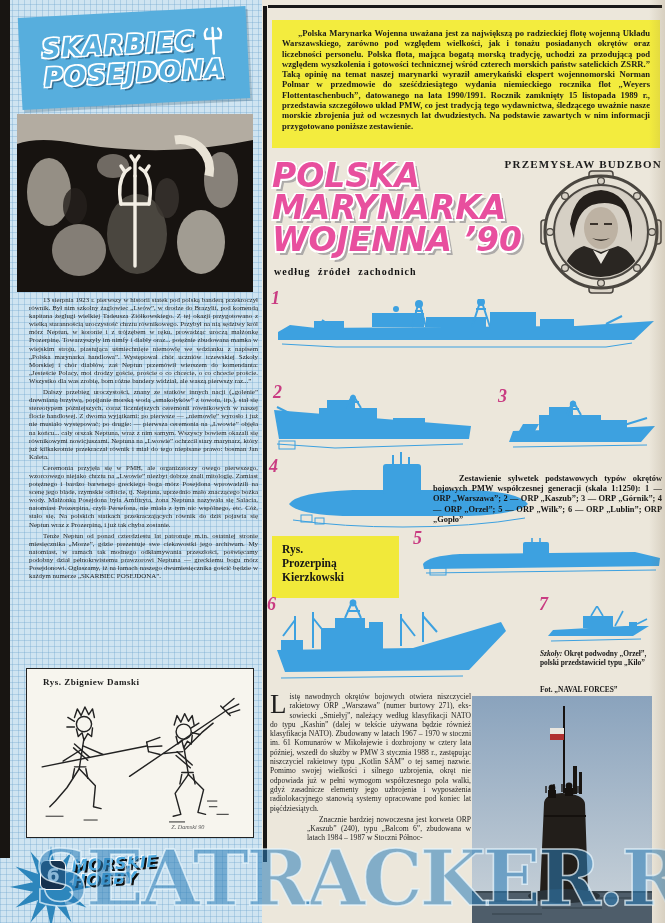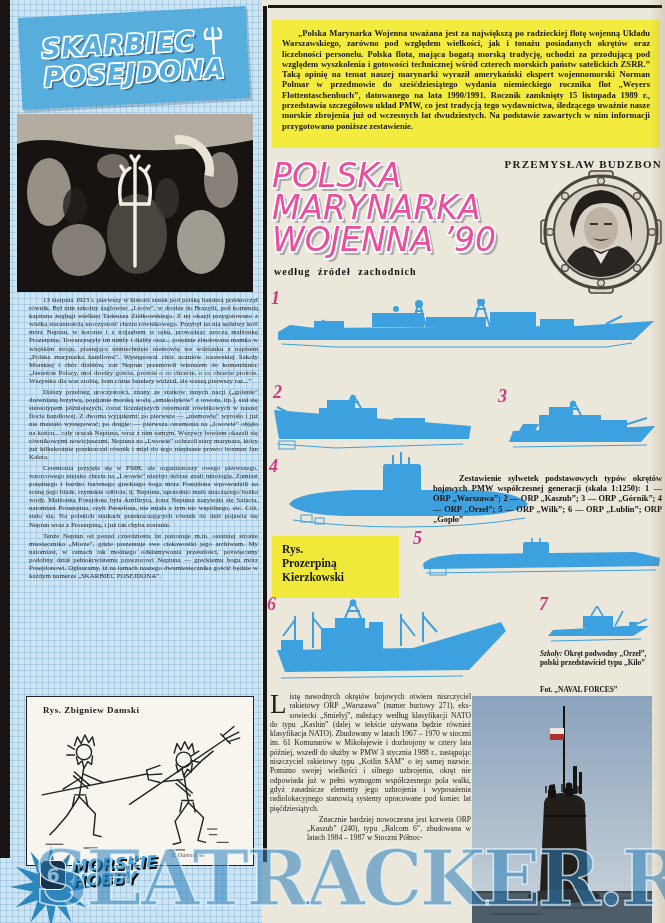--- a/index.html
+++ b/index.html
@@ -22,21 +22,21 @@
     font-size:26px;line-height:27px;color:#57aedd;letter-spacing:1px;
     text-shadow:-1.5px -1.5px 0 #fff,1.5px -1.5px 0 #fff,-1.5px 1.5px 0 #fff,1.5px 1.5px 0 #fff,
       3px 3px 0 rgba(25,60,85,.55);}
   .banner-row{display:flex;align-items:center;gap:6px;}
 
   .ceremony-photo{position:absolute;left:17px;top:114px;width:236px;height:178px;}
   .left-text{position:absolute;left:29px;top:296px;width:229px;height:394px;overflow:hidden;
     font-size:6.9px;line-height:8.1px;text-align:justify;color:#232323;}
   .left-text p{margin:0 0 3px 0;text-indent:14px;}
 
-  .cartoon-box{position:absolute;left:26px;top:696px;width:228px;height:170px;
+  .cartoon-box{position:absolute;left:26px;top:668px;width:228px;height:170px;
     background:#f7f5ee;border:1.5px solid #222;}
   .drawing-credit{position:absolute;left:16px;top:8px;font-size:9px;font-weight:bold;letter-spacing:.5px;}
   .cartoon-svg{position:absolute;left:0;top:24px;width:226px;height:142px;}
 
   .starburst{position:absolute;left:10px;top:846px;width:82px;height:82px;z-index:5;}
   .issue-badge{position:absolute;left:40px;top:860px;width:26px;height:30px;background:#16324f;
     border:1.5px solid #fff;border-radius:6px;color:#fff;font-family:"DejaVu Sans",sans-serif;
     font-weight:bold;font-size:19px;display:flex;align-items:center;justify-content:center;z-index:6;}
   .magazine-logo{position:absolute;left:72px;top:856px;z-index:6;transform:rotate(-3deg);
     font-family:"DejaVu Sans",sans-serif;font-weight:bold;font-style:italic;font-size:16px;line-height:15px;
@@ -46,21 +46,21 @@
   .divider{position:absolute;left:263px;top:6px;width:3.5px;height:856px;background:#171717;}
   .top-rule{position:absolute;left:268px;top:5px;width:394px;height:2.5px;background:#171717;}
 
   
   .intro-box{position:absolute;left:272px;top:20px;width:388px;height:128px;background:#f3ec3e;
     padding:8px 10px;font-size:8.6px;line-height:10.3px;font-weight:bold;text-align:justify;text-indent:16px;
     color:#1a1a1a;}
   .author{position:absolute;left:420px;top:158px;width:242px;text-align:right;
     font-size:11px;font-weight:bold;letter-spacing:1.2px;}
   .title{position:absolute;left:272px;top:160px;width:270px;
-    font-family:"DejaVu Sans",sans-serif;font-weight:normal;font-style:italic;
+    font-family:"DejaVu Sans",sans-serif;font-weight:bold;font-style:italic;
     font-size:33px;line-height:32px;color:#e84f9e;
     text-shadow:-1.5px -1.5px 0 #fff,1.5px -1.5px 0 #fff,-1.5px 1.5px 0 #fff,1.5px 1.5px 0 #fff,
       3.5px 3.5px 0 rgba(110,110,120,.5);}
   .subtitle{position:absolute;left:274px;top:266px;font-size:10px;font-weight:bold;
     letter-spacing:1px;word-spacing:4px;color:#111;}
   .porthole{position:absolute;left:540px;top:170px;width:122px;height:124px;}
 
   .ship-num{position:absolute;font-size:18px;font-weight:bold;font-style:italic;color:#c93c82;z-index:2;}
   .ship{position:absolute;}
 

